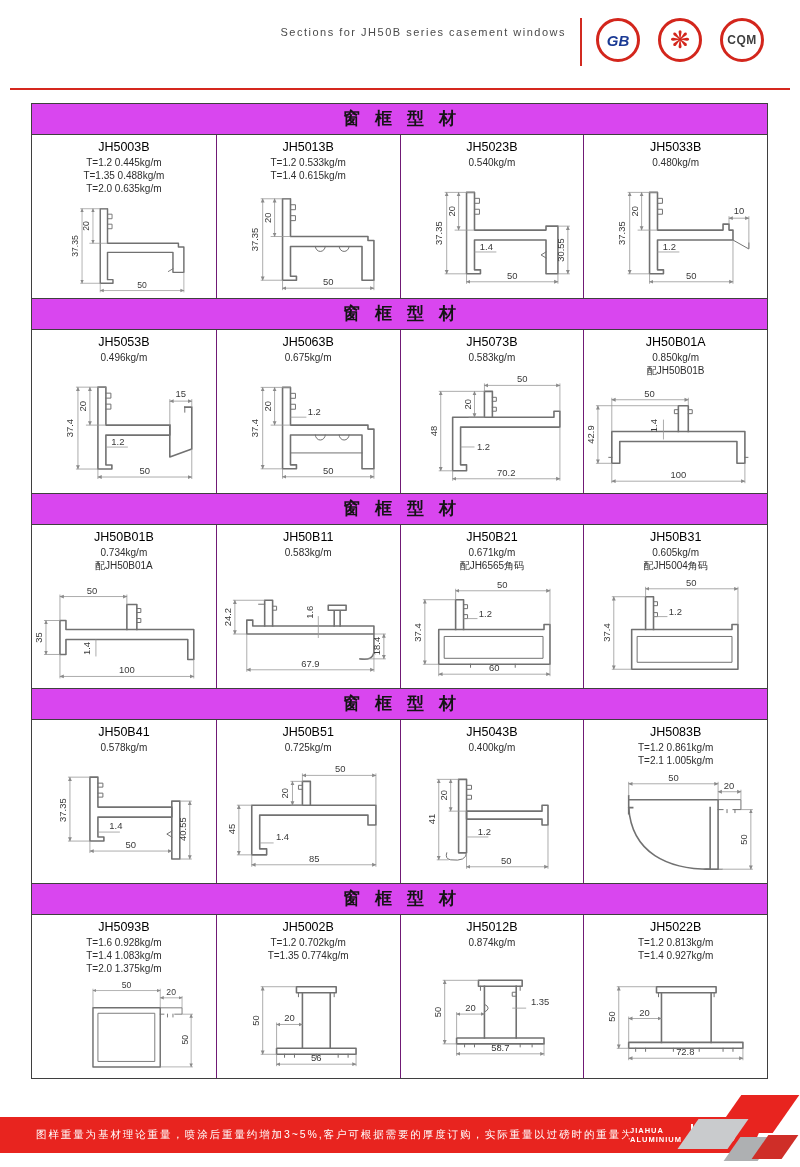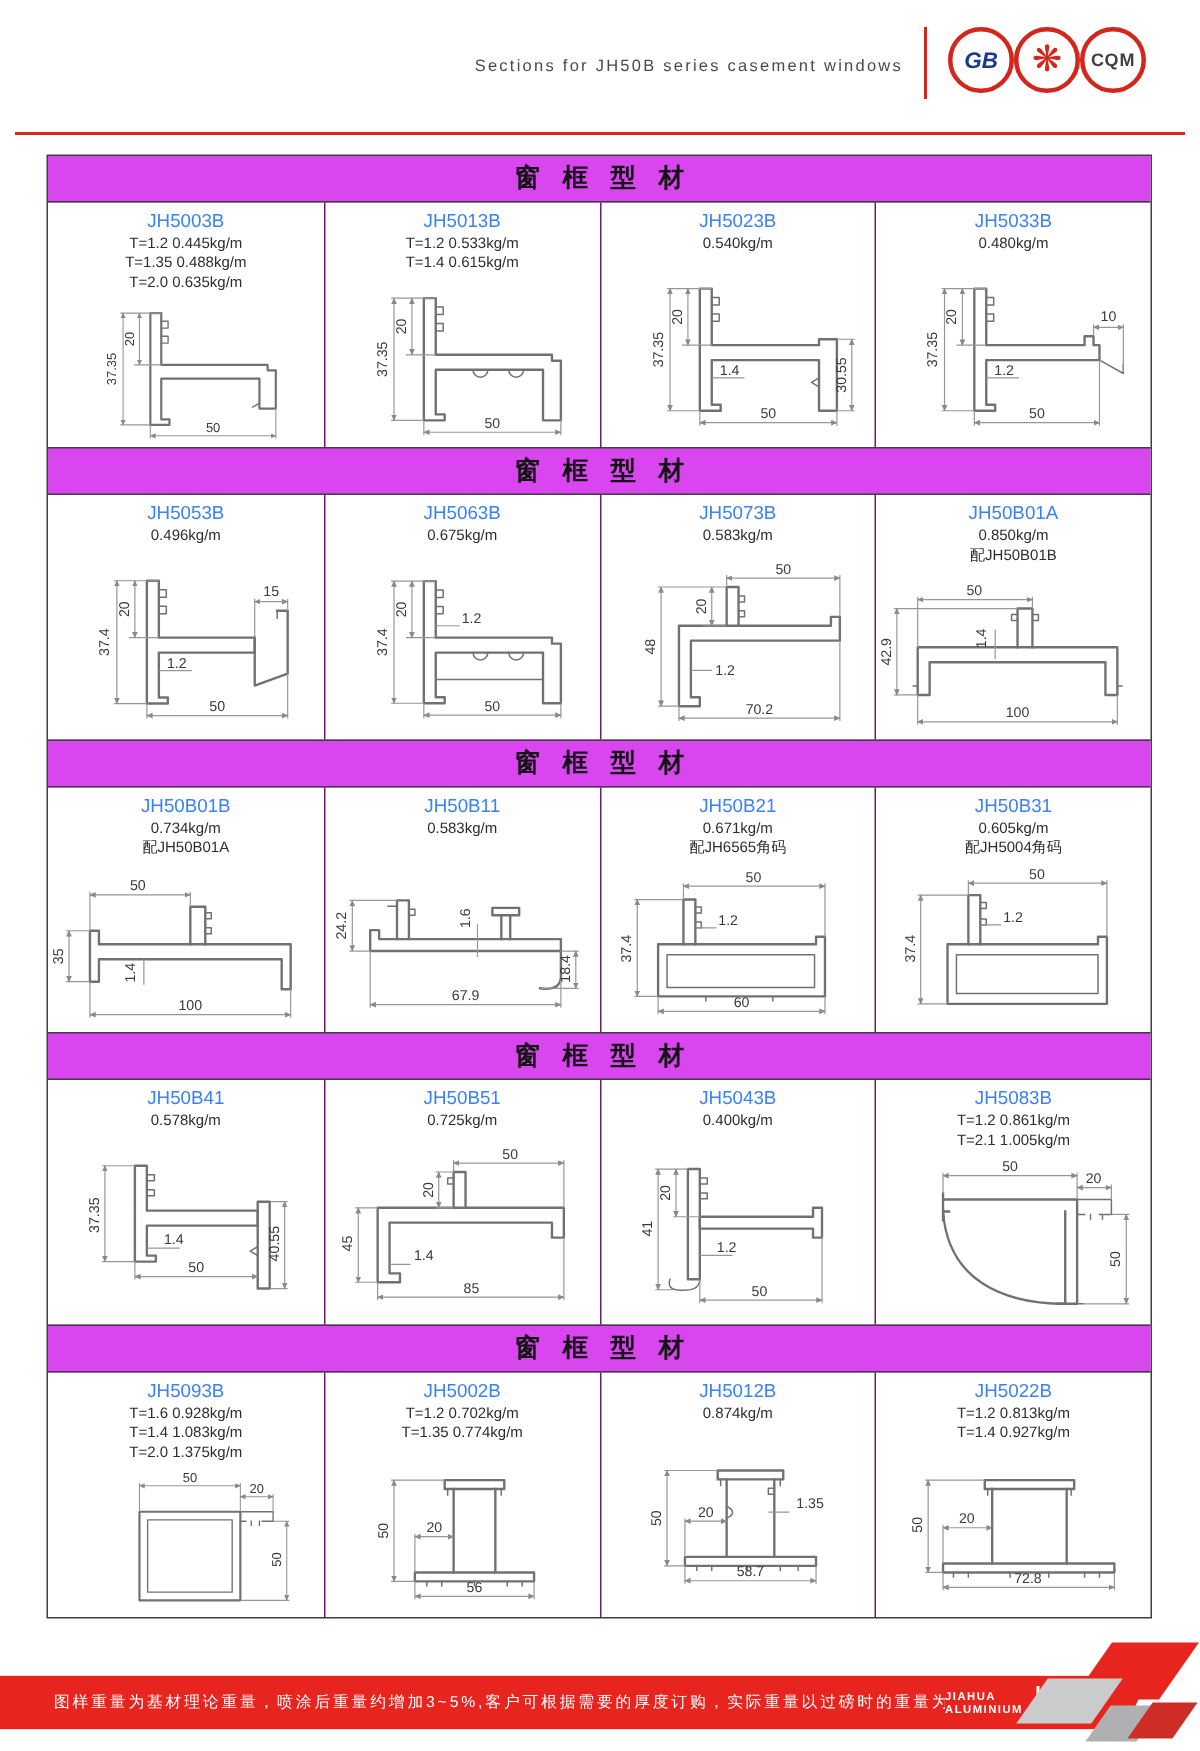--- a/index.html
+++ b/index.html
@@ -2,37 +2,37 @@
 <html><head>
 <meta charset="utf-8">
 <style>
   html,body{margin:0;padding:0}
   body{width:800px;height:1167px;position:relative;background:#fff;font-family:"Liberation Sans",sans-serif;overflow:hidden}
 
   
   .header{position:absolute;top:16px;right:36px;display:flex;align-items:flex-start;gap:14px}
   .title-block{text-align:left;padding-top:2px}
   .title{font-size:27px;font-weight:700;color:#3c3c3c;letter-spacing:1px;line-height:1.05;white-space:nowrap}
-  .subtitle{font-size:11px;color:#4a4a4a;letter-spacing:1.5px;margin-top:20px;white-space:nowrap}
+  .subtitle{font-size:11px;color:#4a4a4a;letter-spacing:1.5px;margin-top:8px;white-space:nowrap}
   .vsep{width:2px;height:48px;background:#d22a20;margin-top:2px}
-  .logos{display:flex;gap:0;padding-top:2px}
+  .logos{display:flex;gap:18px;padding-top:2px}
   .logo{width:44px;height:44px;border:3px solid #d3261c;border-radius:50%;display:flex;align-items:center;justify-content:center;box-sizing:border-box;background:#fff}
   .logo .gbt{font-style:italic;font-weight:700;color:#1a3a94;font-size:15px}
   .logo .star{color:#d3261c;font-size:24px;line-height:1}
   .logo .cqm{color:#404040;font-weight:700;font-size:12px;letter-spacing:.5px}
   .redline{position:absolute;top:88px;left:10px;right:10px;height:2px;background:#d5281e}
 
   
   .table{position:absolute;top:103px;left:31px;width:737px;border:1px solid #3f3f3f;box-sizing:border-box}
   .sec-title{height:30px;line-height:30px;background:#d946ef;border-bottom:1px solid #3f3f3f;text-align:center;font-size:17px;font-weight:700;letter-spacing:15px;text-indent:15px;color:#141414}
   .section + .section .sec-title{border-top:1px solid #3f3f3f}
   .cells{display:grid;grid-template-columns:repeat(4,1fr)}
   .cell{height:163px;border-left:1px solid #701a75;display:flex;flex-direction:column;align-items:center;padding-top:5px;box-sizing:border-box;overflow:hidden}
   .cell:first-child{border-left:none}
-  .model{font-size:12.5px;color:#3b82f6;line-height:1.25}
+  .model{font-size:12.5px;color:#000000;line-height:1.25}
   .wline{font-size:10px;color:#2d2d2d;line-height:1.32;white-space:nowrap}
   svg.draw{flex:1;width:100%;min-height:0;margin-top:1px;display:block}
   .pf{fill:none;stroke:#717171;stroke-width:1.6;stroke-linejoin:round;stroke-linecap:square}
   .pf2{stroke-width:1}
   .dl{stroke:#979797;stroke-width:.8;fill:none}
   .dt{font-size:9.5px;fill:#3a3a3a}
 
   
   .footbar{position:absolute;left:0;top:1117px;width:766px;height:36px;background:#e8241f;display:flex;align-items:center;clip-path:polygon(0 0,100% 0,calc(100% - 16px) 100%,0 100%)}
   .note{color:#fff;font-size:10.5px;letter-spacing:1.9px;padding-left:36px;flex:1;white-space:nowrap;overflow:hidden}

